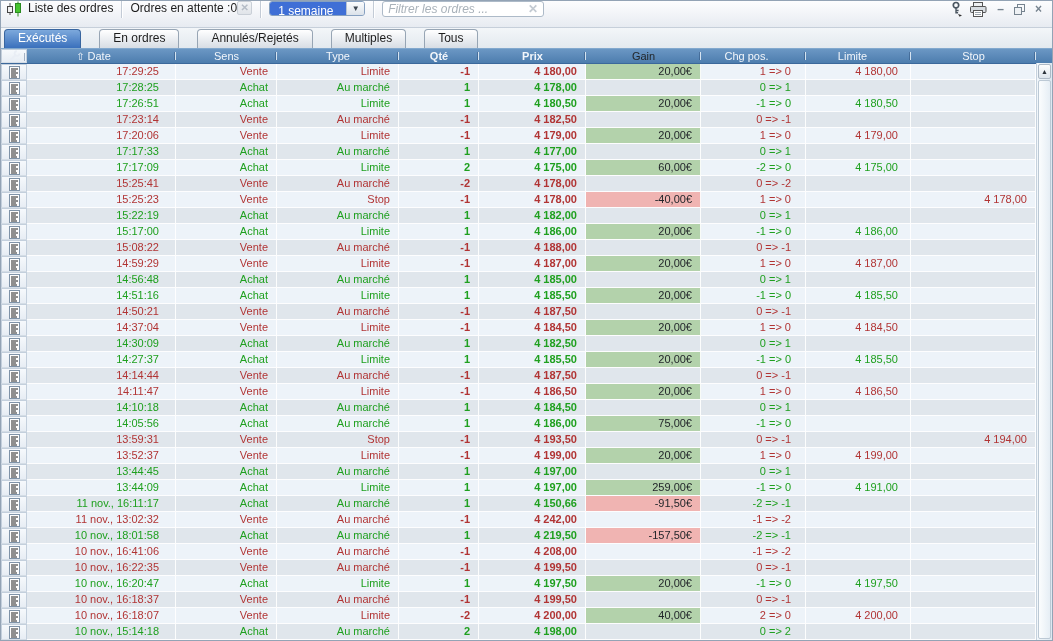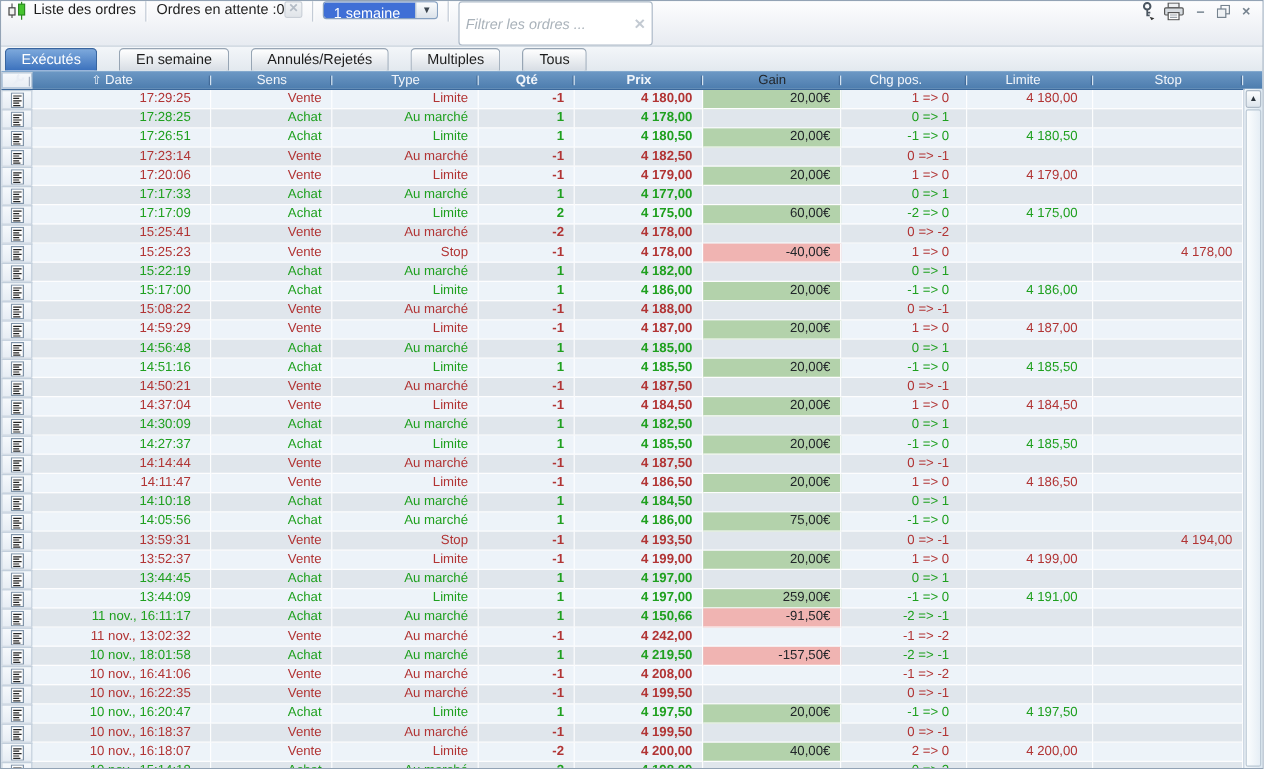--- a/index.html
+++ b/index.html
@@ -13,21 +13,21 @@
   .tb-sep { width:1px; height:17px; background:#c3cbd6; box-shadow:1px 0 0 #ffffff; margin:0 3px; flex:0 0 1px; }
   .tb-title { font-size:12px; color:#1d1d1d; white-space:nowrap; }
   .pending-group { display:flex; align-items:center; gap:0; }
   .pending-label { font-size:12px; color:#1d1d1d; white-space:nowrap; }
   .mini-x { width:15px; height:14px; background:linear-gradient(#f2f4f6,#e0e4e9); border:1px solid #c9cfd7; border-radius:2px; color:#b4bcc6; font-size:10px; font-weight:bold; line-height:12px; text-align:center; }
 
   .combo { display:flex; align-items:stretch; height:15px; border:1px solid #86a0c0; border-radius:3px; overflow:hidden; background:linear-gradient(#f8fafc,#dde4ec); }
   .combo-value { background:var(--select-highlight); color:#fff; font-size:12px; line-height:18px; padding:0 8px; min-width:76px; }
   .combo-btn { width:18px; display:flex; align-items:center; justify-content:center; font-size:8px; color:#3c4650; background:linear-gradient(#fbfcfd,#dbe2ea); border-left:1px solid #b5c2d2; }
 
-  .filter { display:flex; align-items:center; width:162px; height:37px; border:1px solid #adbac8; border-radius:3px; background:#fff; padding:0 5px;gap:28px; }
+  .filter { display:flex; align-items:center; width:162px; height:16px; border:1px solid #adbac8; border-radius:3px; background:#fff; padding:0 5px;gap:28px; }
   .filter-input { flex:1; border:none; outline:none; background:transparent; font-family:"Liberation Sans",sans-serif; font-size:12px; font-style:italic; color:#8a949e; min-width:0; }
   .filter-input::placeholder { color:#a9b2ba; font-style:italic; }
   .clear-x { color:#c3cad2; font-size:12px; font-weight:bold; }
 
   .tb-right { margin-left:auto; display:flex; align-items:center; gap:7px; padding-right:2px; }
   .win-btn { color:#76838f; width:13px; text-align:center; font-size:12px; font-weight:bold; line-height:14px; }
 
   
   .tabs { flex:0 0 20px; display:flex; align-items:flex-end; gap:18px; padding-left:3px; background:linear-gradient(#f3f6f9,#e3e9ef); }
   .tab { height:19px; line-height:17px; padding:0 13px; font-size:12px; color:#1d1d1d; background:linear-gradient(#ffffff,#d7dde4); border:1px solid #97a5b4; border-bottom:none; border-radius:4px 4px 0 0; white-space:nowrap; }
@@ -113,21 +113,21 @@
       <svg width="11" height="11" viewBox="0 0 11 11">
         <rect x="3.5" y="0.5" width="7" height="7" fill="none" stroke="#76838f"></rect>
         <rect x="0.5" y="3.5" width="7" height="7" fill="#eef1f4" stroke="#76838f"></rect>
       </svg>
       <span class="win-btn">×</span>
     </div>
   </div>
 
   <div class="tabs" id="tabs">
       <div class="tab active">Exécutés</div>
-      <div class="tab">En semaine</div>
+      <div class="tab">En ordres</div>
       <div class="tab">Annulés/Rejetés</div>
       <div class="tab">Multiples</div>
       <div class="tab">Tous</div>
     </div>
 
   <div class="grid">
     <div class="ghead">
       <div class="hcell c-icon">
         <svg width="13" height="12" viewBox="0 0 13 12">
           <circle cx="9" cy="3.5" r="2.4" fill="none" stroke="#e9eef5" stroke-width="1.8" stroke-dasharray="10 5"></circle>

